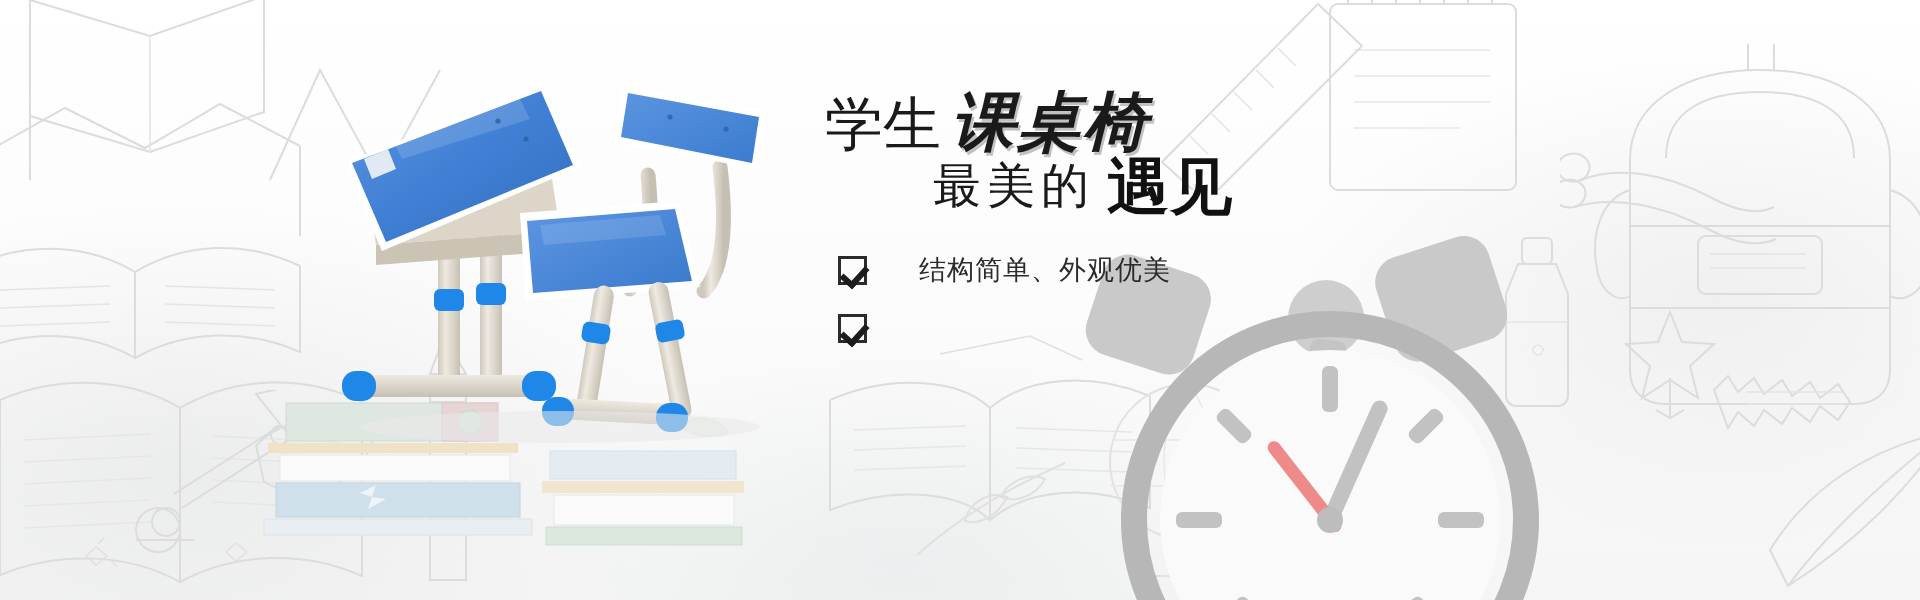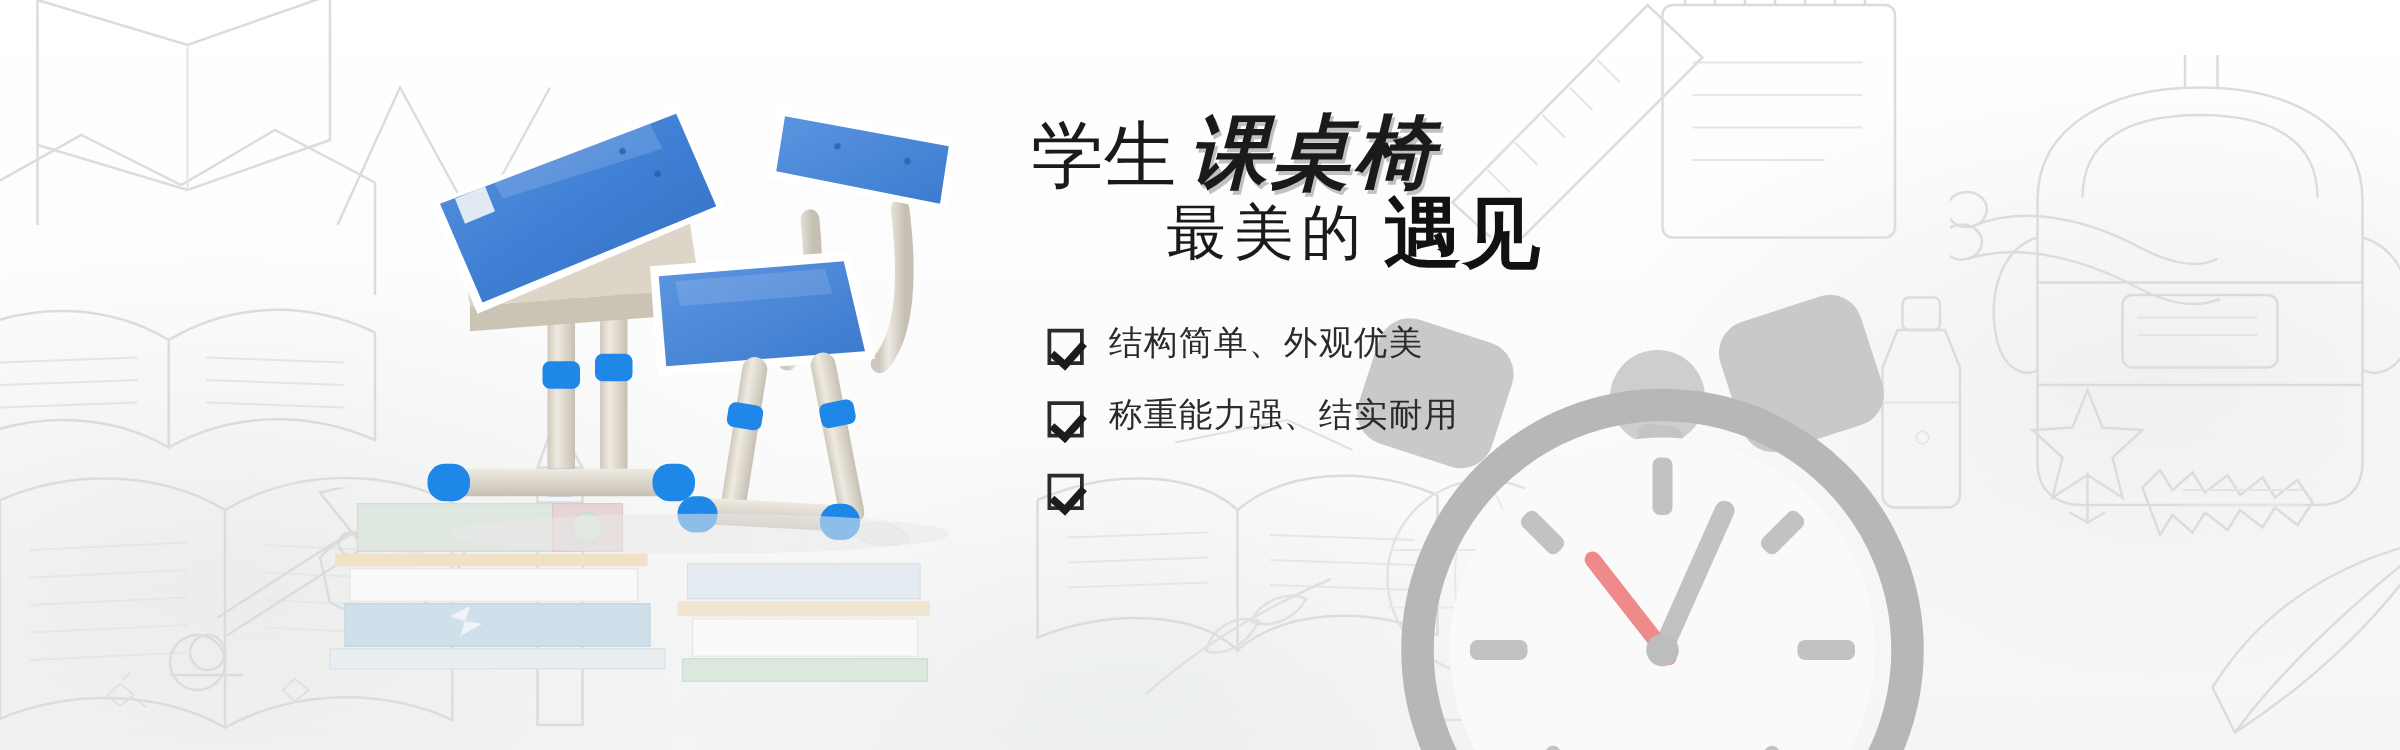--- a/index.html
+++ b/index.html
@@ -57,21 +57,21 @@
     position:relative;top:-6px;
   }
   .heavy{
     font-family:"DejaVu Sans","Liberation Sans",sans-serif;
     font-weight:bold;font-size:62px;letter-spacing:1px;
     margin-left:12px;color:#111;
   }
 
   
   .features{position:absolute;left:838px;top:248px;}
-  .feat-row{display:flex;align-items:flex-end;height:44px;margin-bottom:14px;}
+  .feat-row{display:flex;align-items:center;height:44px;margin-bottom:14px;gap:32px;}
   .check-box{
     width:29px;height:29px;border:3px solid #2b2b2b;
     position:relative;flex:0 0 auto;box-sizing:border-box;
   }
   .check-box::after{
     content:"";position:absolute;left:5px;top:2px;
     width:11px;height:20px;border:solid #1c1c1c;
     border-width:0 6px 6px 0;transform:rotate(42deg);
   }
   .feat-text{
@@ -338,24 +338,20 @@
     </div>
   </div>
 
   <div class="features">
 
     <div class="feat-row">
       <span class="check-box"></span>
       <span class="feat-text">结构简单、外观优美</span>
     </div>
 
-    <div class="feat-row">
-      <span class="check-box"></span>
-      <span class="feat-text">称重能力强、结实耐用</span>
-    </div>
 
     <div class="feat-row">
       <span class="check-box"></span>
     </div>
 
   </div>
 
 </div>
 
 </body></html>

